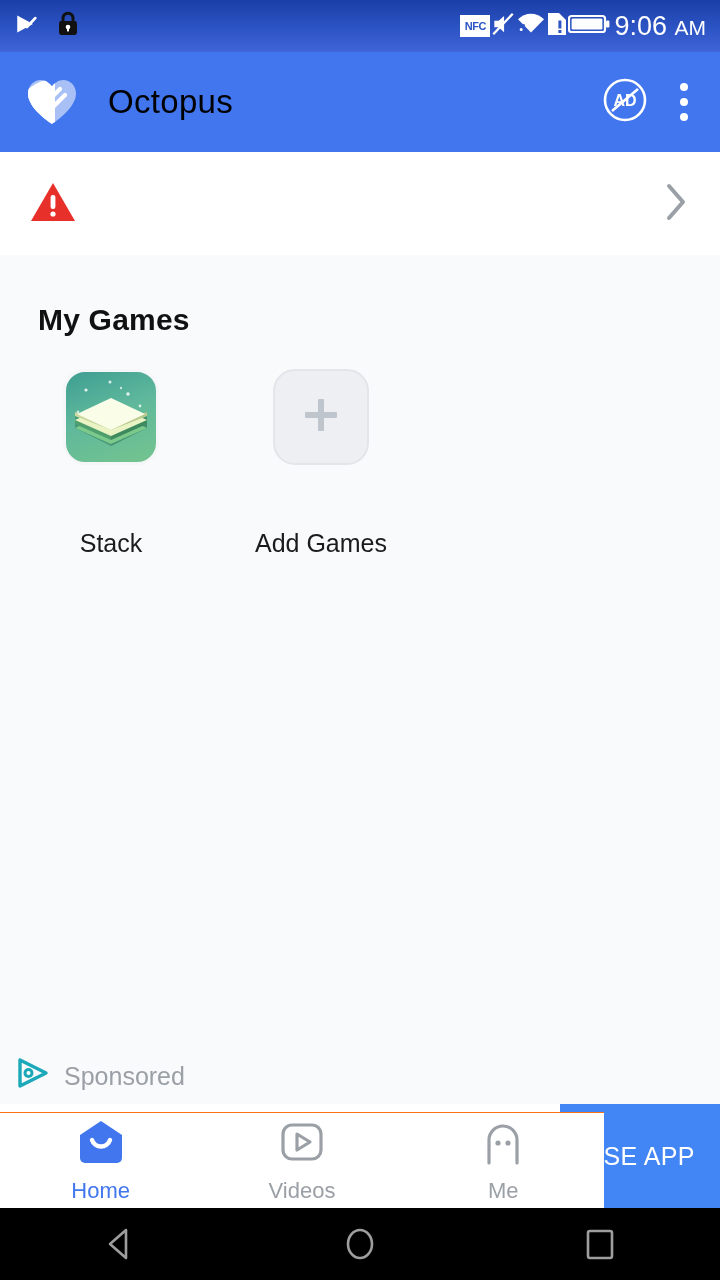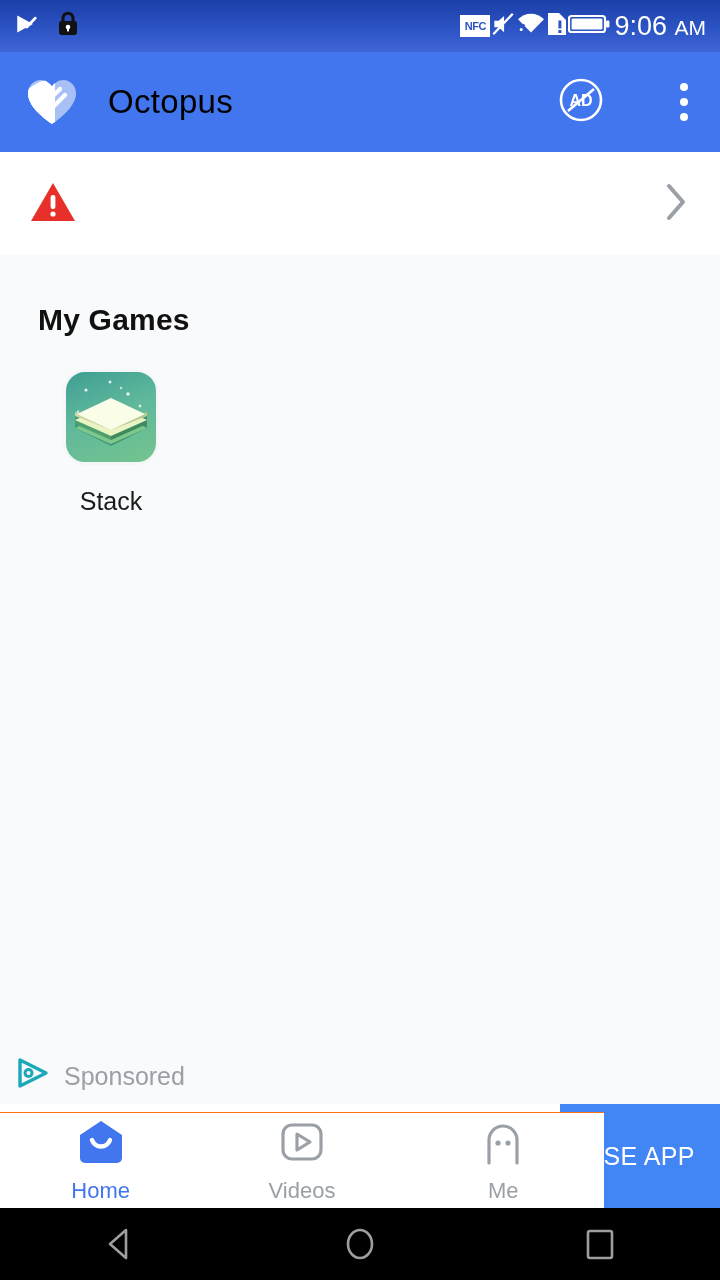--- a/index.html
+++ b/index.html
@@ -28,39 +28,39 @@
   .clock{ font-size:27px; letter-spacing:0px; margin-left:4px; }
   .clock .ampm{ font-size:21px; }
 
   
   .appbar{
     position:absolute; top:52px; left:0; width:720px; height:100px;
     background:#4276EE; display:flex; align-items:center; padding:0 24px;
   }
   .logo-wrap{ width:56px;height:52px; display:flex;align-items:center;justify-content:center; }
   .app-title{ color:#000000; font-size:33px; margin-left:28px; letter-spacing:0.3px; }
-  .appbar-right{ margin-left:auto; display:flex; align-items:center; gap:68px; }
+  .appbar-right{ margin-left:auto; display:flex; align-items:center; gap:24px; }
   .dots{ display:flex;flex-direction:column;gap:7px; padding:4px 8px; }
   .dots i{ display:block;width:8px;height:8px;border-radius:50%;background:#fff; }
 
   
   .banner{
     position:absolute; top:152px; left:0; width:720px; height:103px;
     background:#FFFFFF; display:flex; align-items:center; padding:0 30px;
   }
   .banner-text{ font-size:27px; color:#1B1B1B; margin-left:36px; }
   .chev{ margin-left:auto; }
 
   
   .content{ position:absolute; top:255px; left:0; width:720px; bottom:8px; background:#F8FAFC; }
   .section-title{
     font-size:30px; font-weight:bold; color:#111; padding:48px 0 0 38px; letter-spacing:0.2px;
   }
   .games{ display:flex; padding:32px 0 0 46px; gap:80px; }
-  .game{ width:130px; display:flex; flex-direction:column; align-items:center; }
+  .game{ width:130px; display:flex; flex-direction:column; align-items:center;gap:42px; }
   .tile{ width:96px;height:96px;border-radius:22px;position:relative;overflow:hidden; }
   .tile-shadow{
     position:absolute; bottom:-4px; left:13px; width:70px; height:8px;
     background:#E2E5EA; border-radius:3px; z-index:-1;
   }
   .tile-stack{
     background:linear-gradient(160deg,#3E9E92 0%,#5FB89C 45%,#74C48E 100%);
     border:3px solid #F4F6F8;
   }
   .tile-add{
@@ -241,20 +241,32 @@
             <path d="M45 32 L81 48 L45 64 L9 48 Z" fill="#EAF3C4"></path>
             <path d="M45 58 L9 44 L9 40 L45 54 Z" fill="#CBD9A0"></path>
             <path d="M45 58 L81 44 L81 40 L45 54 Z" fill="#B9C98E"></path>
             <path d="M45 26 L79 42 L45 58 L11 42 Z" fill="#FAFDE8"></path>
           </svg>
           <div class="tile-shadow"></div>
         </div>
         <div class="game-label">Stack</div>
       </div>
 
+      <div class="game">
+        <div class="tile tile-add">
+          <span>
+            <svg width="46" height="46" viewBox="0 0 46 46">
+                <rect x="20" y="7" width="6" height="32" rx="1" fill="#BFC5CC"></rect>
+                <rect x="7" y="20" width="32" height="6" rx="1" fill="#BFC5CC"></rect>
+              </svg>
+          </span>
+          <div class="tile-shadow"></div>
+        </div>
+        <div class="game-label">Add Games</div>
+      </div>
 
     </div>
   </div>
 
   <div class="ad-sponsored">
     <span>
       <svg width="34" height="32" viewBox="0 0 34 32">
           <path d="M4 3 L4 29 L30 16 Z" fill="none" stroke="#1BA8B8" stroke-width="3.4" stroke-linejoin="round"></path>
           <circle cx="12.5" cy="16" r="5" fill="#1BA8B8"></circle>
           <circle cx="12.5" cy="16" r="2" fill="#fff"></circle>

